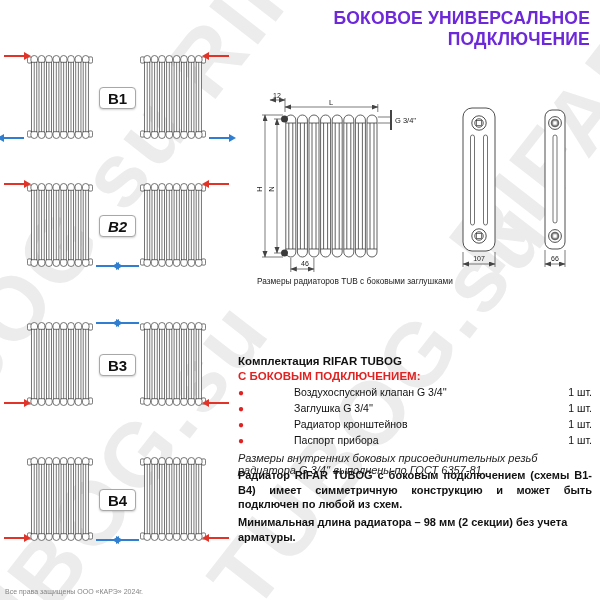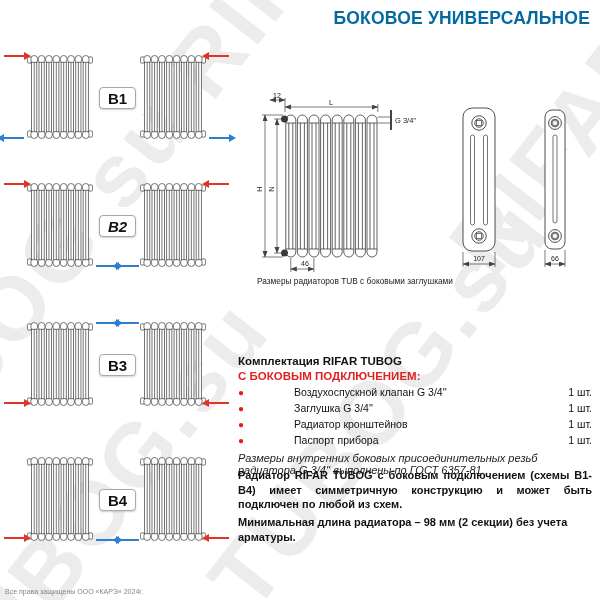--- a/index.html
+++ b/index.html
@@ -14,21 +14,21 @@
     font-size:90px; letter-spacing:4px; z-index:0; user-select:none;
   }
   .wm1 { left:-130px; top:440px; transform:rotate(-52deg); }
   .wm2 { left:30px;  top:800px; transform:rotate(-52deg); }
   .wm3 { left:470px; top:210px; transform:rotate(-52deg); }
   .wm4 { left:-250px; top:900px; transform:rotate(-52deg); }
   .content { position:absolute; inset:0; z-index:1; }
   
   .title {
     position:absolute; top:8px; right:10px; text-align:right;
-    font-weight:800; font-size:17.5px; line-height:1.22; color:#0369a1;
+    font-weight:800; font-size:17.5px; line-height:1.22; color:#6d28d9;
     letter-spacing:.2px;
   }
   
   .scheme { position:absolute; left:0; width:235px; height:95px; }
   .s1 { top:50px; } .s2 { top:178px;font-style:italic; } .s3 { top:317px; } .s4 { top:452px;padding-left:14px; }
   .rad { position:absolute; top:0; width:66px; height:94px; }
   .rad.l { left:27px; } .rad.r { left:140px; }
   .scheme-label {
     position:absolute; left:99px; top:37px; width:35px; height:20px;
     border:1px solid #a8a8a8; border-radius:4px; background:#fff;
@@ -121,20 +121,21 @@
           <line x1="0.8" y1="8" x2="10.8" y2="8"></line>
           <line x1="0.8" y1="134" x2="10.8" y2="134"></line>
           <line x1="3.8" y1="8" x2="3.8" y2="134"></line>
           <line x1="7.8" y1="8" x2="7.8" y2="134"></line>
         </g>
       </defs>
     </svg>
 
     <div class="title">
       <div>БОКОВОЕ УНИВЕРСАЛЬНОЕ</div>
+      <div>ПОДКЛЮЧЕНИЕ</div>
     </div>
 
     <div class="scheme s1">
       <svg class="rad l" viewBox="0 0 74 94">
           <use href="#radsym"></use>
         </svg>
       <svg class="rad r" viewBox="0 0 74 94">
           <use href="#radsym"></use>
         </svg>
       <div class="arrow supply dir-right a-tl"></div>

